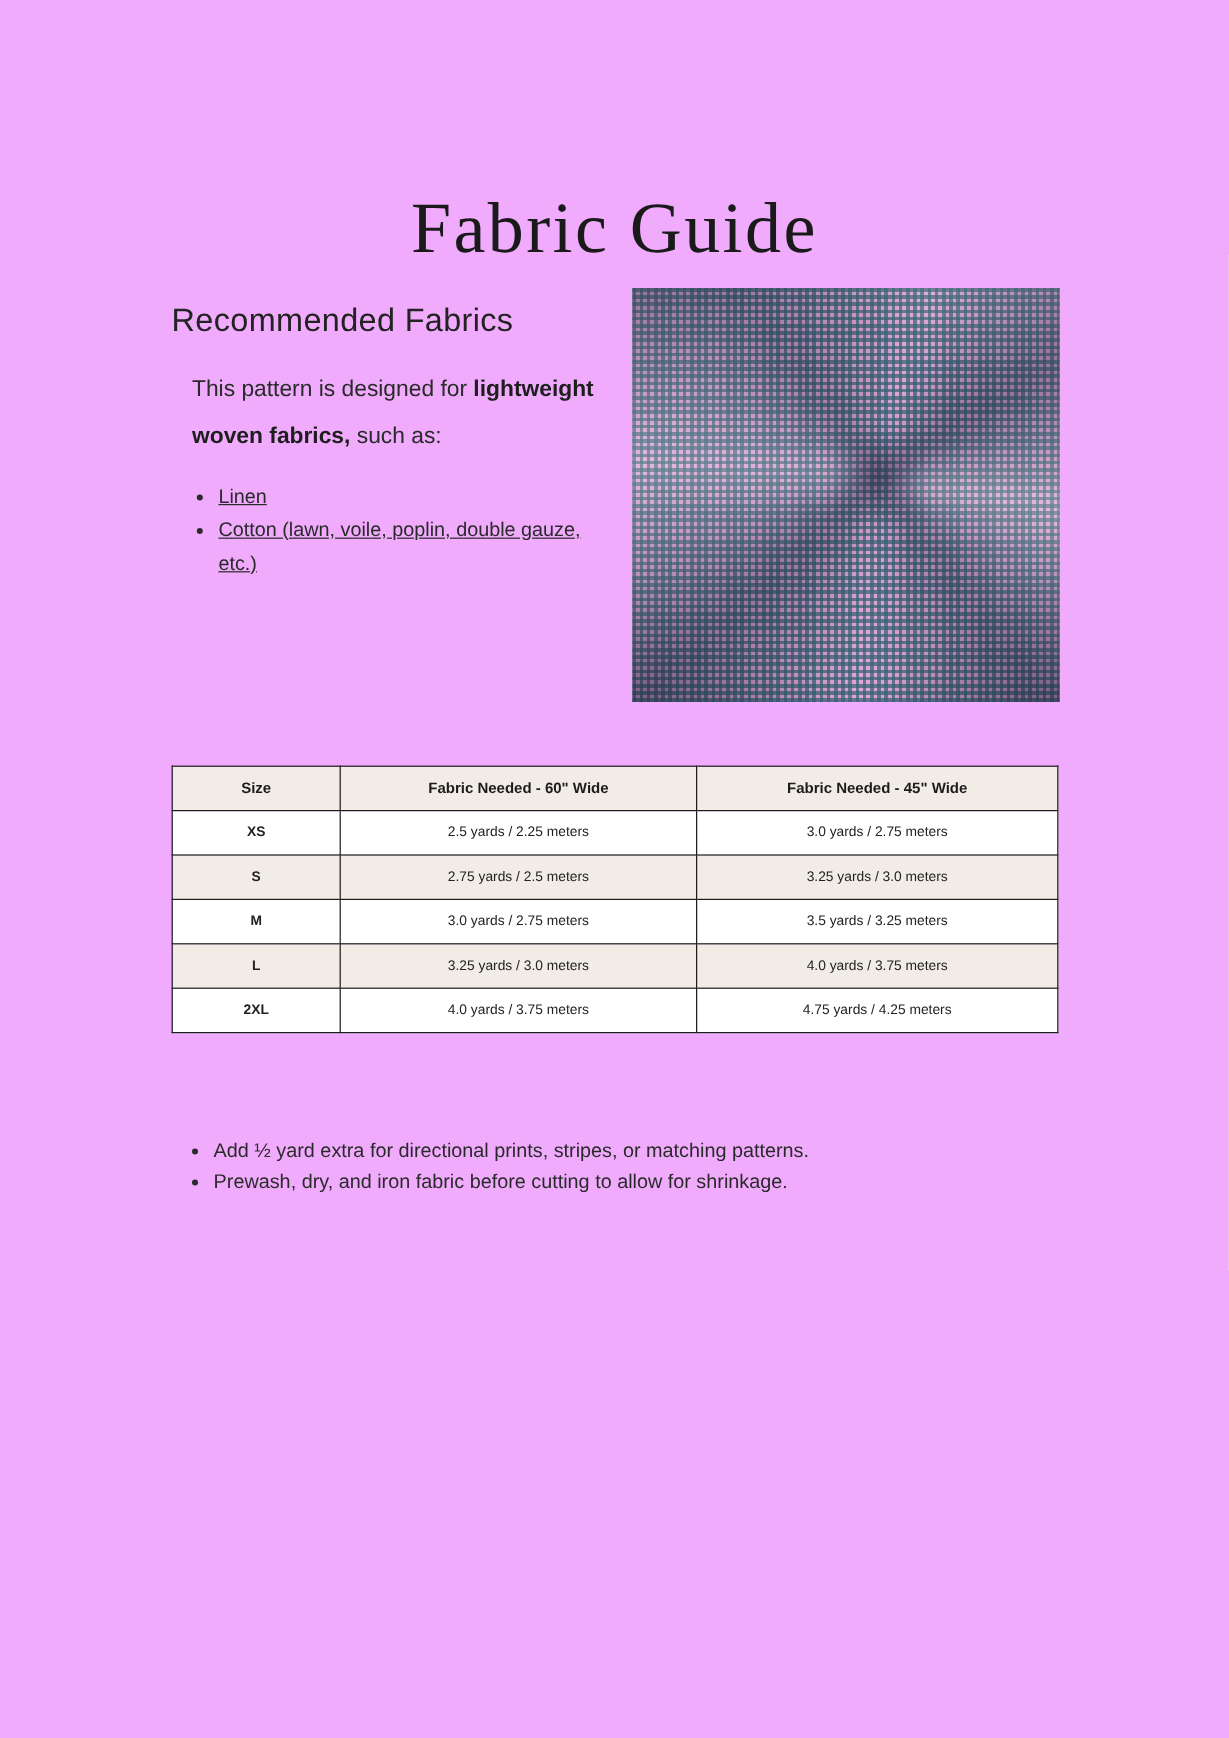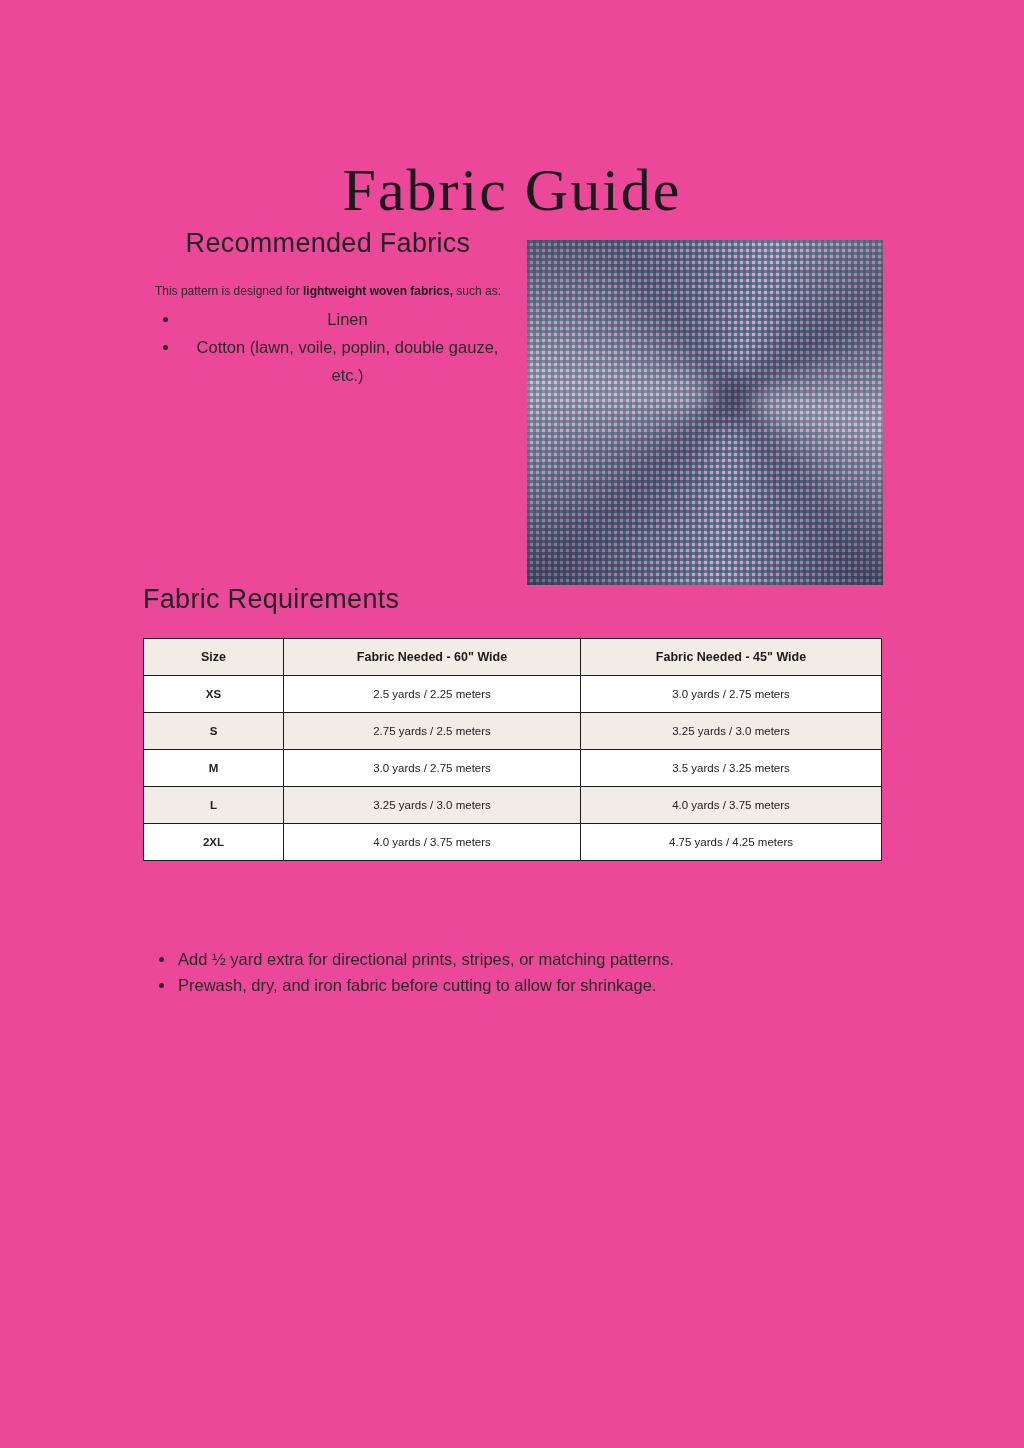--- a/index.html
+++ b/index.html
@@ -6,21 +6,21 @@
   html, body { margin: 0; padding: 0; }
   body {
     background: #f4efe9;
     font-family: "Liberation Sans", sans-serif;
     -webkit-font-smoothing: antialiased;
   }
   .page {
     position: relative;
     width: 1024px;
     height: 1448px;
-    background: #ec4899;
+    background: #f0abfc;
     color: #232323;
     overflow: hidden;
   }
 
   
   .doc-title {
     position: absolute;
     top: 116px;
     left: 0;
     width: 100%;
@@ -39,40 +39,39 @@
     font-size: 27px;
     letter-spacing: 0.3px;
     color: #232323;
     margin: 0;
   }
 
   
   .left-col {
     position: absolute;
     left: 143px;
-    top: 228px;
+    top: 252px;
     width: 370px;
-    text-align: center;
   }
   .left-col .section-heading { margin-bottom: 22px; }
   .body-text {
-    font-size: 12px;
-    line-height: 20px;
+    font-size: 19px;
+    line-height: 39px;
     color: #2a2a2a;
-    margin: 2px;
+    margin: 17px;
   }
   .body-text b, .fabric-bullets b { font-weight: 700; color: #1e1e1e; }
   .fabric-bullets {
     margin: 4px 0 12px 0;
     padding-left: 37px;
     font-size: 16.5px;
     line-height: 28px;
     color: #2a2a2a;
   }
-  .fabric-bullets li { padding-left: 2px; }
+  .fabric-bullets li { padding-left: 2px; text-decoration: underline; }
 
   
   .fabric-photo {
     position: absolute;
     left: 527px;
     top: 240px;
     width: 356px;
     height: 345px;
     overflow: hidden;
     background-color: var(--gingham-pink, #e2a9d8);
@@ -171,21 +170,20 @@
     <ul class="fabric-bullets">
       <li>Linen</li>
       <li>Cotton (lawn, voile, poplin, double gauze, etc.)</li>
     </ul>
   </div>
 
   <div class="fabric-photo">
     <div class="fabric-shade"></div>
   </div>
 
-  <h2 class="section-heading req-heading">Fabric Requirements</h2>
 
   <table class="req-table">
     <colgroup>
         <col class="c-size">
         <col class="c-60">
         <col class="c-45">
       </colgroup>
     <thead>
       <tr>
         <th>Size</th>

